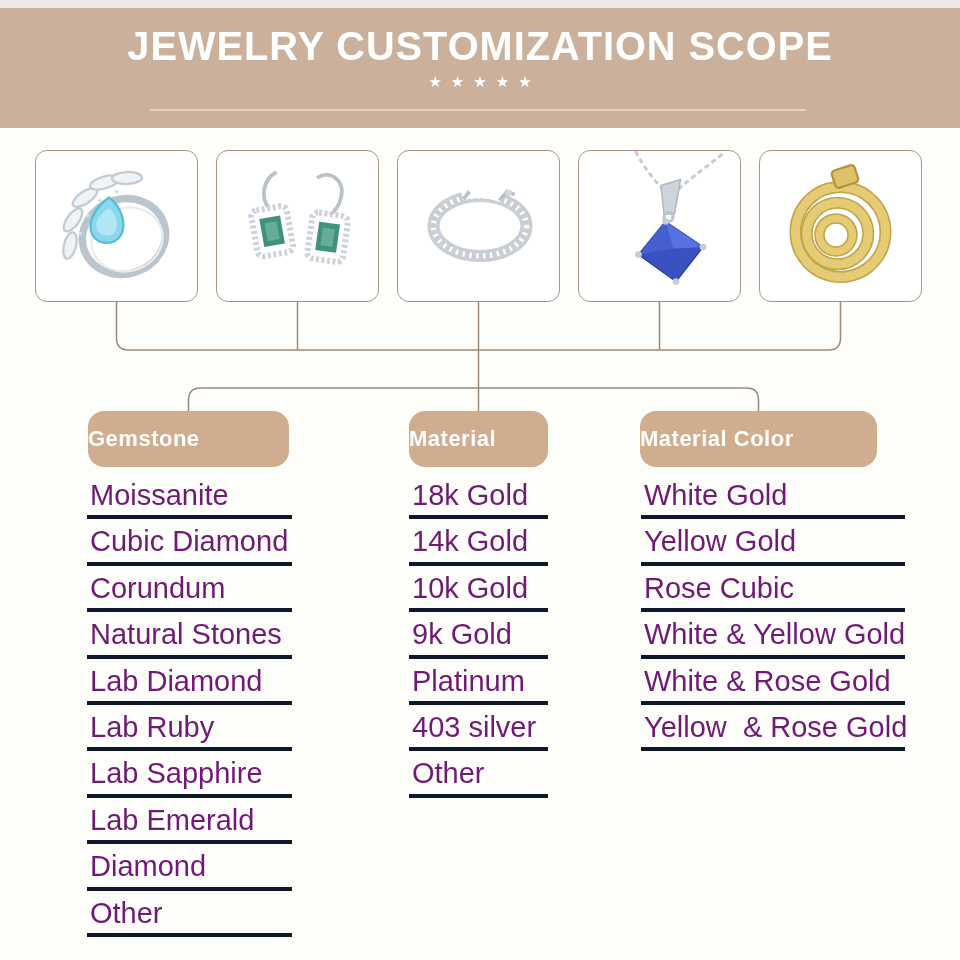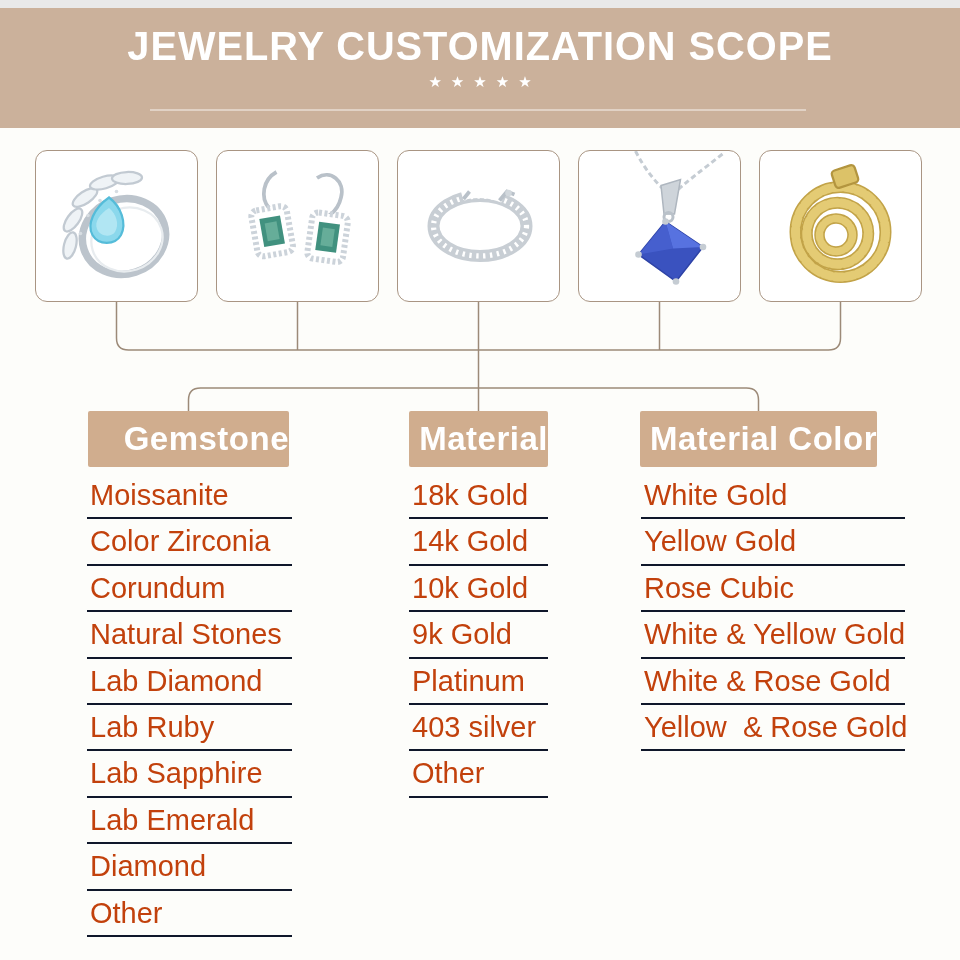--- a/index.html
+++ b/index.html
@@ -22,32 +22,32 @@
     position:absolute;top:142px;width:163px;height:152px;background:#ffffff;
     border:1px solid #a99583;border-radius:12px;box-sizing:border-box;overflow:hidden;
   }
   .card svg{display:block;width:100%;height:100%;}
   .c1{left:35px;}.c2{left:216px;}.c3{left:397px;}.c4{left:578px;}.c5{left:759px;}
   
   .tree{position:absolute;left:0;top:0;width:960px;height:960px;pointer-events:none;}
   .tree path{fill:none;stroke:#9c8a78;stroke-width:1.5;}
   
   .chip{
-    position:absolute;top:403px;height:56px;background:#d0ad8e;border-radius:2px;
-    color:#ffffff;font-weight:bold;font-size:33px;line-height:56px;text-align:right;
+    position:absolute;top:403px;height:56px;background:#d0ad8e;border-radius:16px;
+    color:#ffffff;font-weight:bold;font-size:22px;line-height:56px;text-align:left;
     letter-spacing:.5px;box-sizing:border-box;white-space:nowrap;
   }
   .chip-gem{left:88px;width:201px;}
   .chip-mat{left:409px;width:139px;}
   .chip-col{left:640px;width:237px;}
   
   ul.list{list-style:none;margin:0;padding:0;position:absolute;top:465px;}
   ul.list li{
     height:46.4px;line-height:44px;box-sizing:border-box;padding-left:3px;
-    font-size:29px;color:#c2410c;border-bottom:2px solid #0f172a;white-space:pre;
+    font-size:29px;color:#701a75;border-bottom:4px solid #0f172a;white-space:pre;
   }
   .l1{left:87px;width:205px;}
   .l2{left:409px;width:139px;}
   .l3{left:641px;width:264px;}
   .l3 li{font-size:28px;}
 </style>
 </head>
 <body>
 
 <div class="page">
@@ -147,21 +147,21 @@
     <path d="M478.5,294 L478.5,403"></path>
     <path d="M188.5,403 L188.5,392 Q188.5,380 200.5,380 L746.5,380 Q758.5,380 758.5,392 L758.5,403"></path>
   </svg>
 
   <div class="chip chip-gem">Gemstone</div>
   <div class="chip chip-mat">Material</div>
   <div class="chip chip-col">Material Color</div>
 
   <ul class="list l1">
     <li>Moissanite</li>
-    <li>Color Zirconia</li>
+    <li>Cubic Diamond</li>
     <li>Corundum</li>
     <li>Natural Stones</li>
     <li>Lab Diamond</li>
     <li>Lab Ruby</li>
     <li>Lab Sapphire</li>
     <li>Lab Emerald</li>
     <li>Diamond</li>
     <li>Other</li>
   </ul>
 

